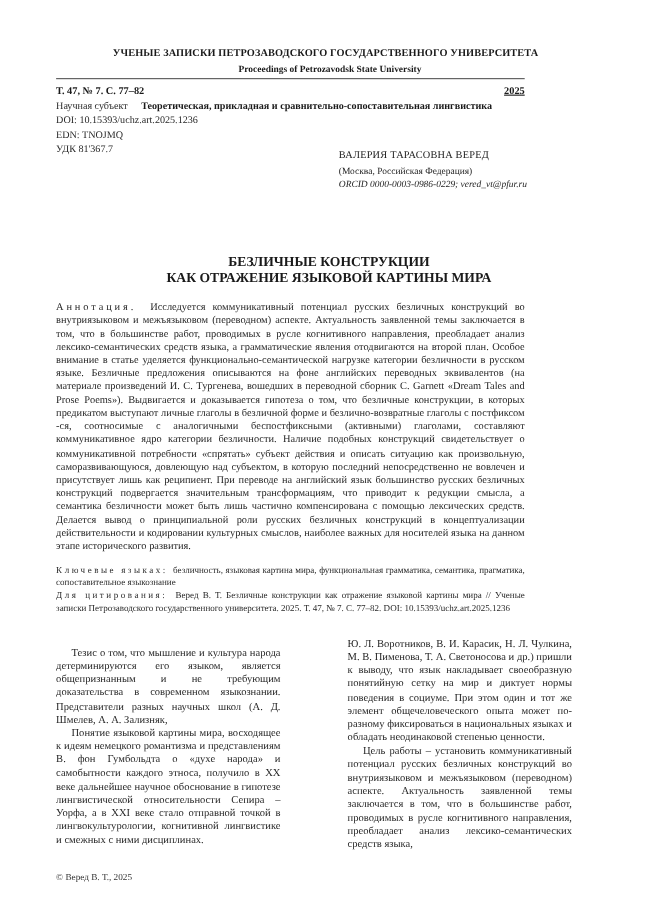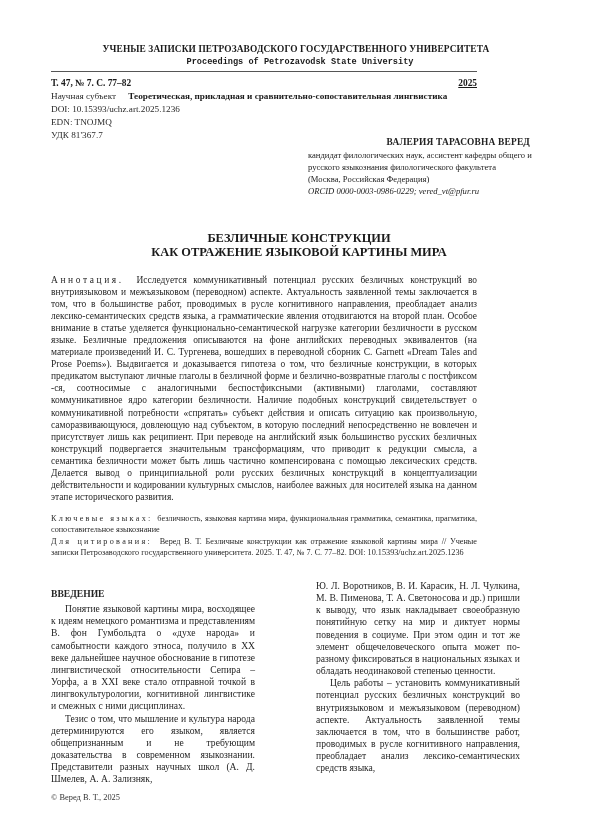--- a/index.html
+++ b/index.html
@@ -8,35 +8,35 @@
     font-family: "Liberation Serif", "DejaVu Serif", serif;
     color: #1a1a1a;
   }
   .abs { position: absolute; }
   .journal-title {
     left: 0; width: 592px; top: 44px; text-align: center;
     font-weight: bold; font-size: 9.4px; letter-spacing: 0.1px;
   }
   .journal-subtitle {
     left: 0; width: 600px; top: 57px; text-align: center;
-    font-weight: bold; font-size: 8.6px; font-family: Liberation Mono, monospace;
+    font-weight: bold; font-size: 8.6px;
   }
   .header-rule {
     left: 51px; width: 426px; top: 71px; height: 0;
     border-top: 1px solid #555; 
   }
   .header-rule { width: 426px; }
   .issue { left: 51px; top: 78px; font-weight: bold; font-size: 9.4px; }
   .year { right: 123px; top: 78px; font-weight: bold; font-size: 9.4px; text-decoration: underline; }
   .meta-line { left: 51px; font-size: 9.2px; color: #2a2a2a; }
   .article-type { margin-right: 10px; }
   .section-name { font-weight: bold; color: #1a1a1a; }
 
   .author-block { left: 308px; top: 136px; width: 245px; font-size: 8.6px; line-height: 12px; color: #222; }
-  .author-name { text-align: right; font-weight: bold; font-size: 9.4px; margin-left: 0; width: 222px; margin-bottom: 1px; letter-spacing: 0.2px; }
+  .author-name { text-align: left; font-weight: normal; font-size: 9.4px; margin-left: 0; width: 222px; margin-bottom: 1px; letter-spacing: 0.2px; }
   .orcid { font-style: italic; }
 
   .title { left: 0; width: 598px; text-align: center; font-weight: bold; font-size: 12.4px; line-height: 14px; }
 
   .abstract {
     left: 51px; width: 426px; top: 274px;
     font-size: 9.45px; line-height: 12.05px; text-align: justify;
     color: #262626;
   }
   .spaced { letter-spacing: 2.6px; }
@@ -67,21 +67,20 @@
 <div class="abs meta-line" style="top:91px;">
   <span class="article-type">Научная субъект</span>
   <span class="section-name">Теоретическая, прикладная и сравнительно-сопоставительная лингвистика</span>
 </div>
 <div class="abs meta-line" style="top:104px;">DOI: 10.15393/uchz.art.2025.1236</div>
 <div class="abs meta-line" style="top:117px;">EDN: TNOJMQ</div>
 <div class="abs meta-line" style="top:130px;">УДК 81'367.7</div>
 
 <div class="abs author-block">
   <div class="author-name">ВАЛЕРИЯ ТАРАСОВНА ВЕРЕД</div>
-  <div>кандидат филологических наук, ассистент кафедры общего и русского языкознания филологического факультета</div>
   <div>(Москва, Российская Федерация)</div>
   <div class="orcid">ORCID 0000-0003-0986-0229; vered_vt@pfur.ru</div>
 </div>
 
 <div class="abs title" style="top:231px;">БЕЗЛИЧНЫЕ КОНСТРУКЦИИ</div>
 <div class="abs title" style="top:245px;">КАК ОТРАЖЕНИЕ ЯЗЫКОВОЙ КАРТИНЫ МИРА</div>
 
 <div class="abs abstract">
   <span class="spaced">Аннотация.</span>&nbsp;
   <span>Исследуется коммуникативный потенциал русских безличных конструкций во внутриязыковом и межъязыковом (переводном) аспекте. Актуальность заявленной темы заключается в том, что в большинстве работ, проводимых в русле когнитивного направления, преобладает анализ лексико-семантических средств языка, а грамматические явления отодвигаются на второй план. Особое внимание в статье уделяется функционально-семантической нагрузке категории безличности в русском языке. Безличные предложения описываются на фоне английских переводных эквивалентов (на материале произведений И. С. Тургенева, вошедших в переводной сборник C. Garnett «Dream Tales and Prose Poems»). Выдвигается и доказывается гипотеза о том, что безличные конструкции, в которых предикатом выступают личные глаголы в безличной форме и безлично-возвратные глаголы с постфиксом -ся, соотносимые с аналогичными беспостфиксными (активными) глаголами, составляют коммуникативное ядро категории безличности. Наличие подобных конструкций свидетельствует о коммуникативной потребности «спрятать» субъект действия и описать ситуацию как произвольную, саморазвивающуюся, довлеющую над субъектом, в которую последний непосредственно не вовлечен и присутствует лишь как реципиент. При переводе на английский язык большинство русских безличных конструкций подвергается значительным трансформациям, что приводит к редукции смысла, а семантика безличности может быть лишь частично компенсирована с помощью лексических средств. Делается вывод о принципиальной роли русских безличных конструкций в концептуализации действительности и кодировании культурных смыслов, наиболее важных для носителей языка на данном этапе исторического развития.</span>
@@ -91,23 +90,22 @@
   <span class="spaced-sm">Ключевые языках:</span>&nbsp;
   <span>безличность, языковая картина мира, функциональная грамматика, семантика, прагматика, сопоставительное языкознание</span>
 </div>
 
 <div class="abs citation">
   <span class="spaced-sm">Для цитирования:</span>&nbsp;
   <span>Веред В. Т. Безличные конструкции как отражение языковой картины мира // Ученые записки Петрозаводского государственного университета. 2025. Т. 47, № 7. С. 77–82. DOI: 10.15393/uchz.art.2025.1236</span>
 </div>
 
 <div class="abs col col-left">
-  <div class="section-heading">ВВЕДЕНИЕ</div>
+  <p class="para">Тезис о том, что мышление и культура народа детерминируются его языком, является общепризнанным и не требующим доказательства в современном языкознании. Представители разных научных школ (А. Д. Шмелев, А. А. Зализняк,</p>
   <p class="para">Понятие языковой картины мира, восходящее к идеям немецкого романтизма и представлениям В. фон Гумбольдта о «духе народа» и самобытности каждого этноса, получило в XX веке дальнейшее научное обоснование в гипотезе лингвистической относительности Сепира – Уорфа, а в XXI веке стало отправной точкой в лингвокультурологии, когнитивной лингвистике и смежных с ними дисциплинах.</p>
-  <p class="para">Тезис о том, что мышление и культура народа детерминируются его языком, является общепризнанным и не требующим доказательства в современном языкознании. Представители разных научных школ (А. Д. Шмелев, А. А. Зализняк,</p>
 </div>
 
 <div class="abs col col-right">
   <p class="para" style="text-indent:0">Ю. Л. Воротников, В. И. Карасик, Н. Л. Чулкина, М. В. Пименова, Т. А. Светоносова и др.) пришли к выводу, что язык накладывает своеобразную понятийную сетку на мир и диктует нормы поведения в социуме. При этом один и тот же элемент общечеловеческого опыта может по-разному фиксироваться в национальных языках и обладать неодинаковой степенью ценности.</p>
   <p class="para">Цель работы – установить коммуникативный потенциал русских безличных конструкций во внутриязыковом и межъязыковом (переводном) аспекте. Актуальность заявленной темы заключается в том, что в большинстве работ, проводимых в русле когнитивного направления, преобладает анализ лексико-семантических средств языка,</p>
 </div>
 
 <div class="abs copyright">© Веред В. Т., 2025</div>
 
 </body></html>

